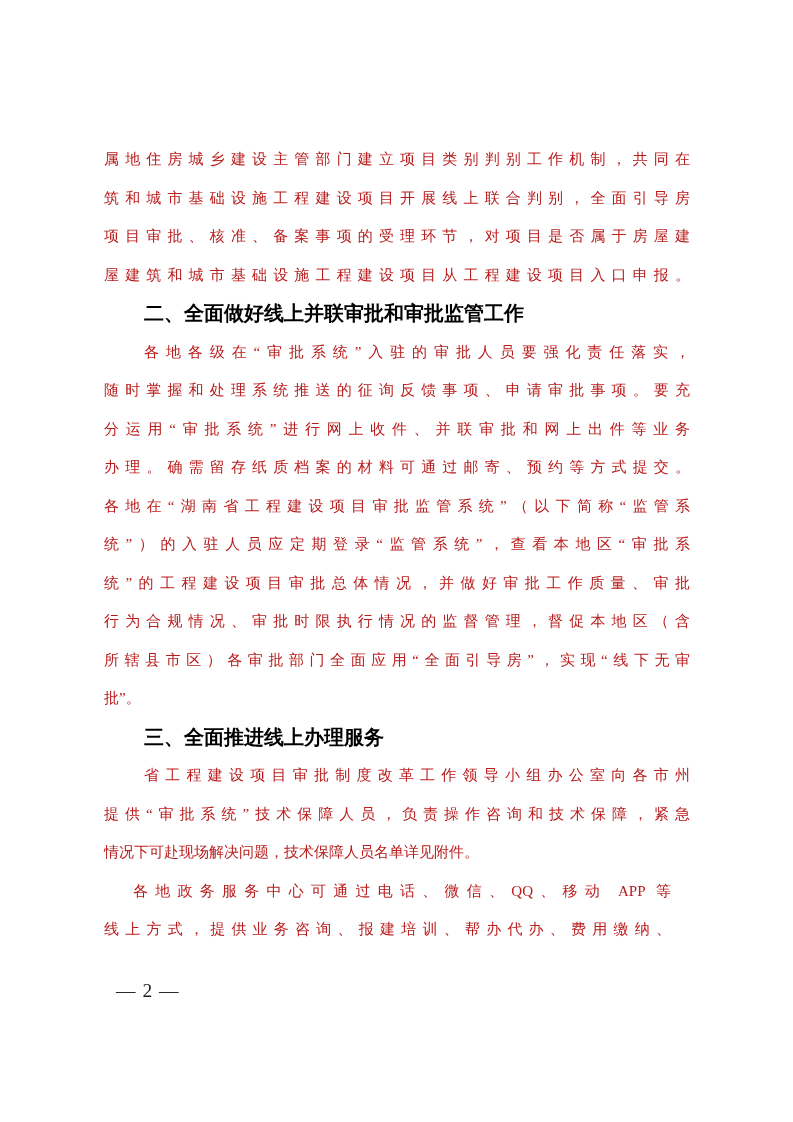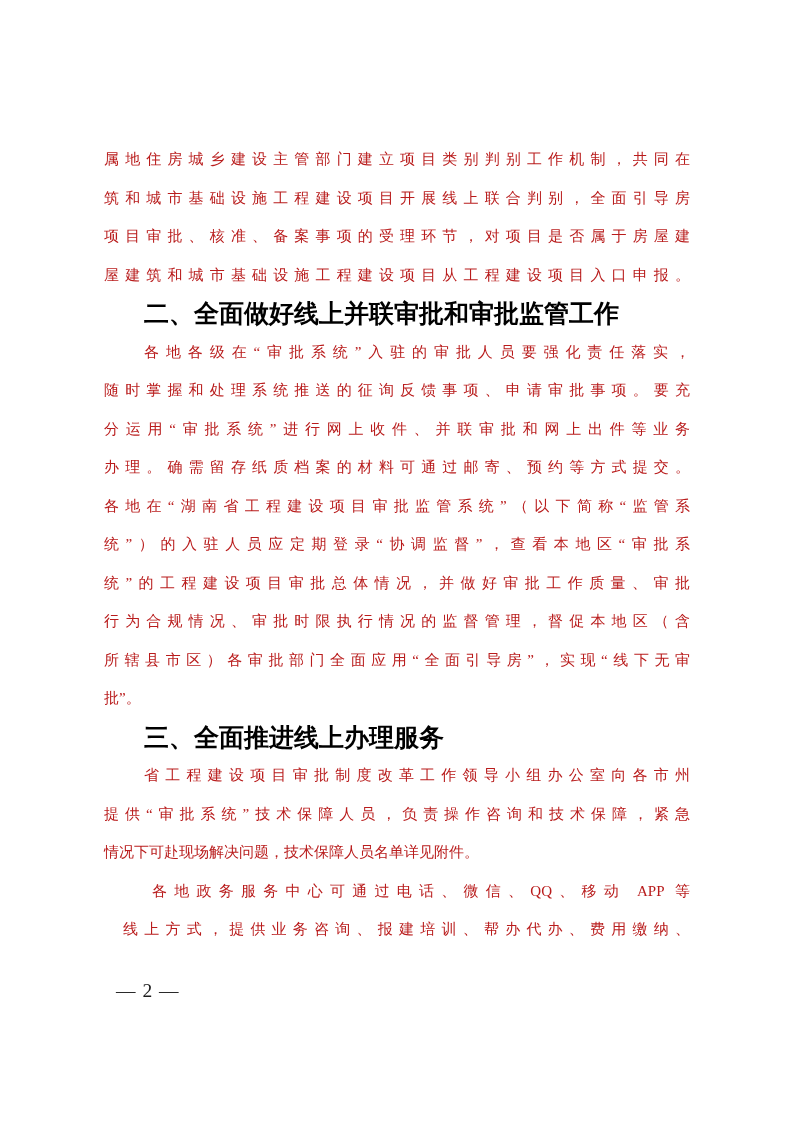--- a/index.html
+++ b/index.html
@@ -37,27 +37,27 @@
   .line.fill {
     width: 100%;
     text-align: justify;
     text-align-last: justify;
   }
   .line.indent { text-indent: 40px; }
   
   .paragraph.heading .line {
     font-family: "Liberation Sans", "DejaVu Sans", sans-serif;
     font-weight: bold;
-    font-size: 25px;
+    font-size: 20px;
     color: #000000;
     text-align: left;
     text-align-last: auto;
   }
   
-  .paragraph.body-offset { margin-left: 19px; width: 567px; }
+  .paragraph.body-offset { width: 567px; }
   .paragraph.body-offset .line.indent { text-indent: 29px; }
   .page-number {
     position: absolute;
     left: 116px;
     top: 976px;
     font-size: 19.5px;
     line-height: 30px;
     color: #1c1c1c;
     letter-spacing: 1px;
     font-family: "Liberation Serif", "DejaVu Serif", serif;
@@ -76,21 +76,21 @@
       </div>
       <div class="paragraph heading">
         <div class="line indent">二、全面做好线上并联审批和审批监管工作</div>
       </div>
       <div class="paragraph body">
         <div class="line indent fill">各地各级在“审批系统”入驻的审批人员要强化责任落实，</div>
         <div class="line fill">随时掌握和处理系统推送的征询反馈事项、申请审批事项。要充</div>
         <div class="line fill">分运用“审批系统”进行网上收件、并联审批和网上出件等业务</div>
         <div class="line fill">办理。确需留存纸质档案的材料可通过邮寄、预约等方式提交。</div>
         <div class="line fill">各地在“湖南省工程建设项目审批监管系统”（以下简称“监管系</div>
-        <div class="line fill">统”）的入驻人员应定期登录“协调监督”，查看本地区“审批系</div>
+        <div class="line fill">统”）的入驻人员应定期登录“监管系统”，查看本地区“审批系</div>
         <div class="line fill">统”的工程建设项目审批总体情况，并做好审批工作质量、审批</div>
         <div class="line fill">行为合规情况、审批时限执行情况的监督管理，督促本地区（含</div>
         <div class="line fill">所辖县市区）各审批部门全面应用“全面引导房”，实现“线下无审</div>
         <div class="line">批”。</div>
       </div>
       <div class="paragraph heading">
         <div class="line indent">三、全面推进线上办理服务</div>
       </div>
       <div class="paragraph body">
         <div class="line indent fill">省工程建设项目审批制度改革工作领导小组办公室向各市州</div>

